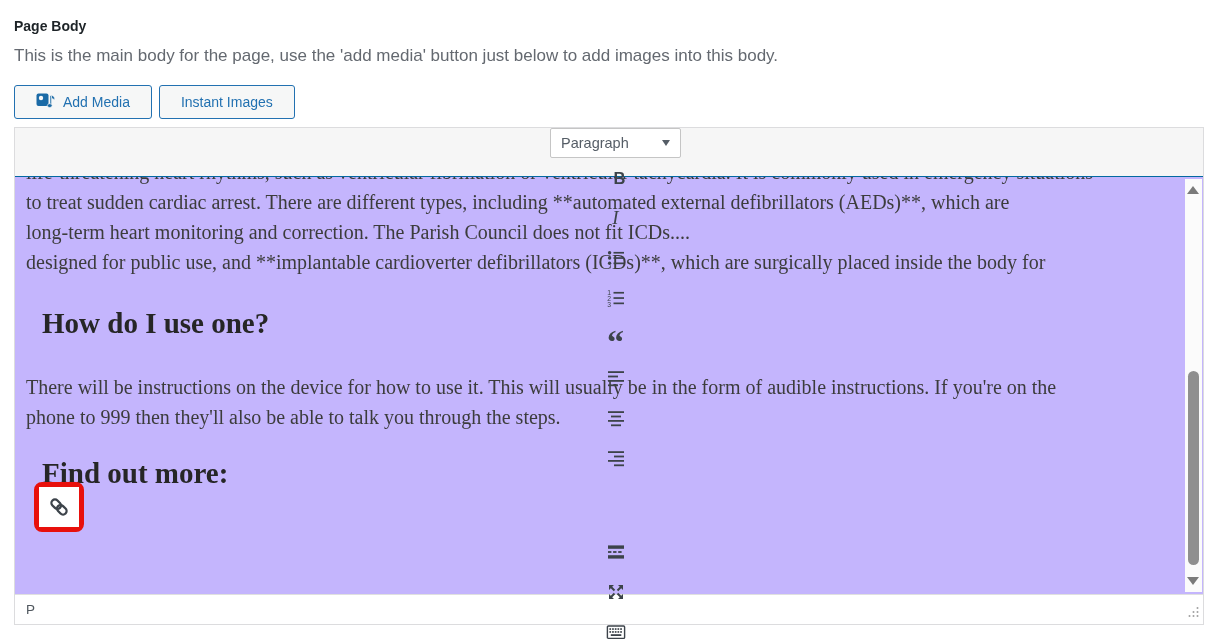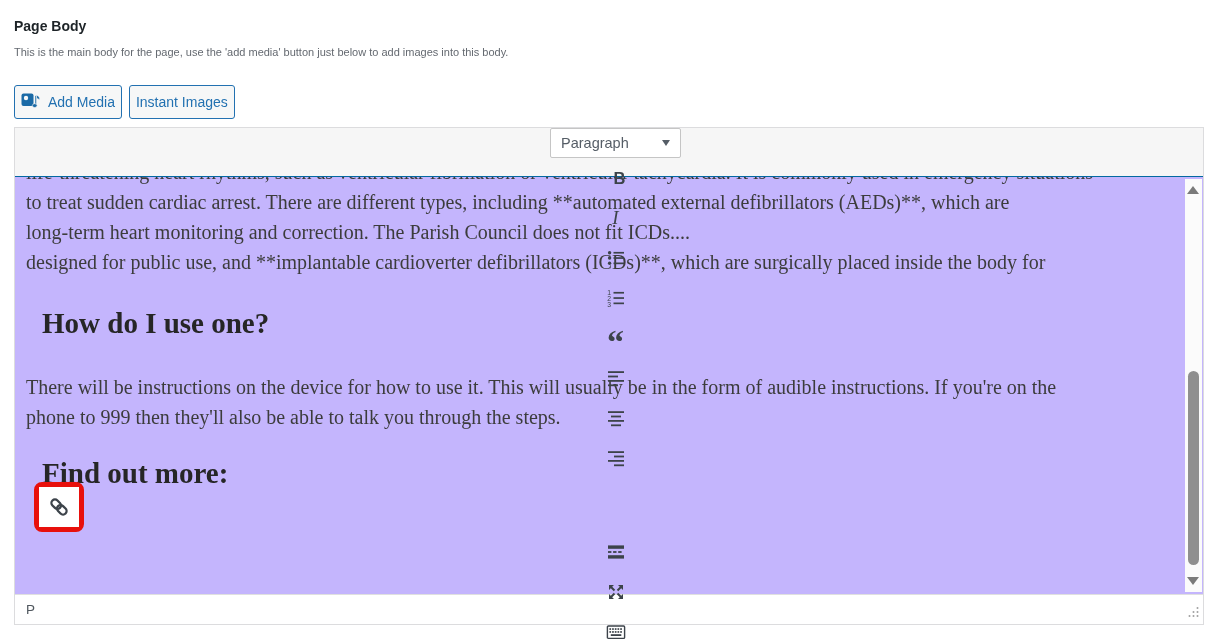--- a/index.html
+++ b/index.html
@@ -4,25 +4,25 @@
 <style>
   * { box-sizing: border-box; }
   html,body { margin:0; padding:0; }
   body {
     width:1217px; height:641px; background:#fff; overflow:hidden;
     font-family:"Liberation Sans", sans-serif;
   }
   .page { position:relative; width:1217px; height:641px; }
 
   .field-label { position:absolute; left:14px; top:18px; font-size:14px; font-weight:700; color:#1d2327; }
-  .field-desc  { position:absolute; left:14px; top:46px; font-size:11px; color:#646970; }
+  .field-desc  { position:absolute; left:14px; top:46px; font-size:17px; color:#646970; }
 
   .media-btn-row { position:absolute; left:14px; top:85px; display:flex; gap:7px; }
   .wp-btn {
-    display:inline-flex; align-items:center; gap:7px; height:34px; padding:0 6px;
+    display:inline-flex; align-items:center; gap:7px; height:34px; padding:0 21px;
     background:#f6f7f7; border:1px solid #2271b1; border-radius:3px;
     color:#2271b1; font-size:14px; font-family:inherit; cursor:pointer;
   }
 
   .editor { position:absolute; left:14px; top:127px; width:1190px; height:498px;
             border:1px solid #dcdcde; background:#fff; }
 
   .toolbar {
     position:relative; height:49px; background:#f6f6f6; border-bottom:1px solid #0369a1;
     display:flex; align-items:center; padding-left:13px; z-index:2;flex-direction:column;

